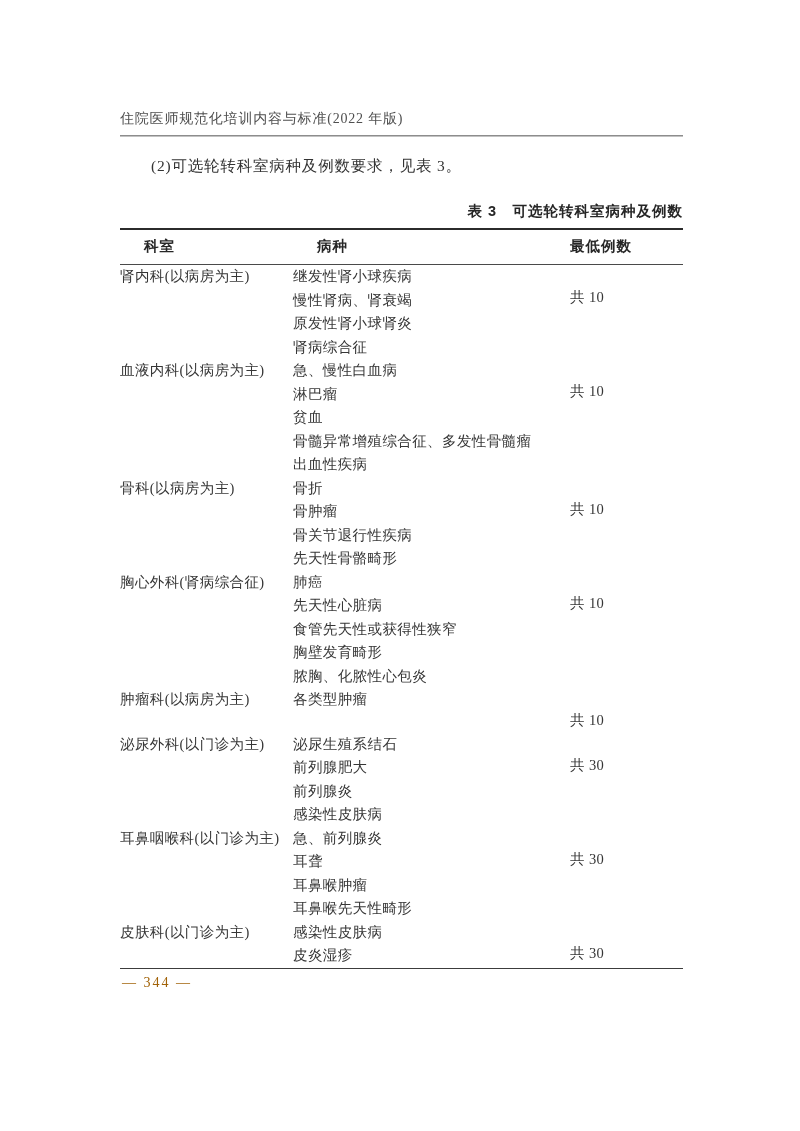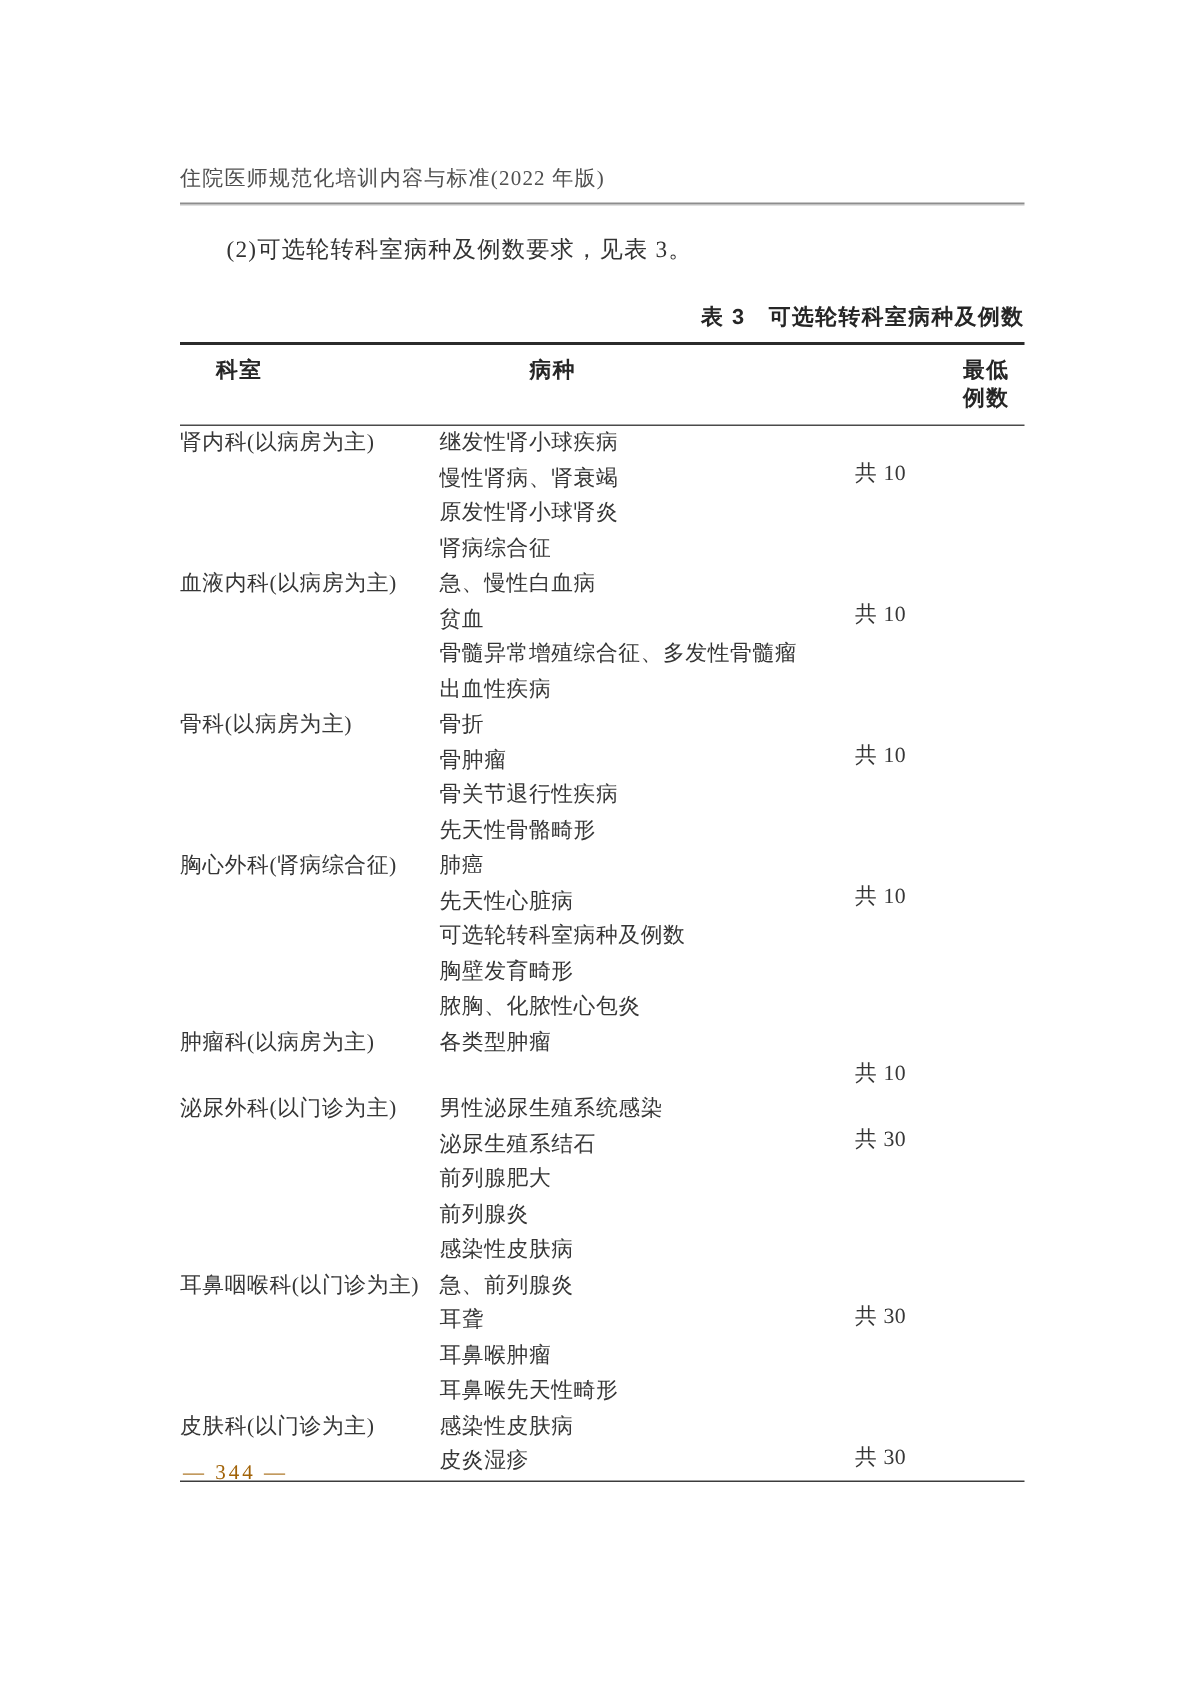--- a/index.html
+++ b/index.html
@@ -36,21 +36,21 @@
     margin-bottom:7px;white-space:nowrap;
   }
   .rule-thick{border-top:2.5px solid #2b2b2b;}
   .rule-thin{border-top:1px solid #4a4a4a;}
   .rule-bottom{border-top:1.5px solid #3c3c3c;}
 
   .thead{
     display:grid;grid-template-columns:173px 277px 1fr;
     padding:7px 0 8px 0;
     font-family:"Liberation Sans","DejaVu Sans",sans-serif;
-    font-weight:700;font-size:14.5px;letter-spacing:1px;color:#262626;gap:36px;
+    font-weight:700;font-size:14.5px;letter-spacing:1px;color:#262626;
   }
   .thead .hc1,.thead .hc2{padding-left:24px;}
 
   .tbody{padding:0;}
   .trow{
     display:grid;grid-template-columns:173px 277px 1fr;
     align-items:start;
   }
   .cell{font-size:14.5px;letter-spacing:0.4px;color:#363636;}
   .col-dept{line-height:23.5px;white-space:nowrap;}
@@ -90,20 +90,21 @@
             <div class="dline">慢性肾病、肾衰竭</div>
             <div class="dline">原发性肾小球肾炎</div>
             <div class="dline">肾病综合征</div>
           </div>
           <div class="cell col-cases">共 10</div>
         </div>
         <div class="trow">
           <div class="cell col-dept">血液内科(以病房为主)</div>
           <div class="cell col-diseases">
             <div class="dline">急、慢性白血病</div>
+            <div class="dline">淋巴瘤</div>
             <div class="dline">贫血</div>
             <div class="dline">骨髓异常增殖综合征、多发性骨髓瘤</div>
             <div class="dline">出血性疾病</div>
           </div>
           <div class="cell col-cases">共 10</div>
         </div>
         <div class="trow">
           <div class="cell col-dept">骨科(以病房为主)</div>
           <div class="cell col-diseases">
             <div class="dline">骨折</div>
@@ -111,37 +112,36 @@
             <div class="dline">骨关节退行性疾病</div>
             <div class="dline">先天性骨骼畸形</div>
           </div>
           <div class="cell col-cases">共 10</div>
         </div>
         <div class="trow">
           <div class="cell col-dept">胸心外科(肾病综合征)</div>
           <div class="cell col-diseases">
             <div class="dline">肺癌</div>
             <div class="dline">先天性心脏病</div>
-            <div class="dline">可选轮转科室病种及例数</div>
+            <div class="dline">食管先天性或获得性狭窄</div>
             <div class="dline">胸壁发育畸形</div>
             <div class="dline">脓胸、化脓性心包炎</div>
           </div>
           <div class="cell col-cases">共 10</div>
         </div>
         <div class="trow">
           <div class="cell col-dept">肿瘤科(以病房为主)</div>
           <div class="cell col-diseases">
             <div class="dline">各类型肿瘤</div>
           </div>
           <div class="cell col-cases">共 10</div>
         </div>
         <div class="trow">
           <div class="cell col-dept">泌尿外科(以门诊为主)</div>
           <div class="cell col-diseases">
-            <div class="dline">男性泌尿生殖系统感染</div>
             <div class="dline">泌尿生殖系结石</div>
             <div class="dline">前列腺肥大</div>
             <div class="dline">前列腺炎</div>
             <div class="dline">感染性皮肤病</div>
           </div>
           <div class="cell col-cases">共 30</div>
         </div>
         <div class="trow">
           <div class="cell col-dept">耳鼻咽喉科(以门诊为主)</div>
           <div class="cell col-diseases">

